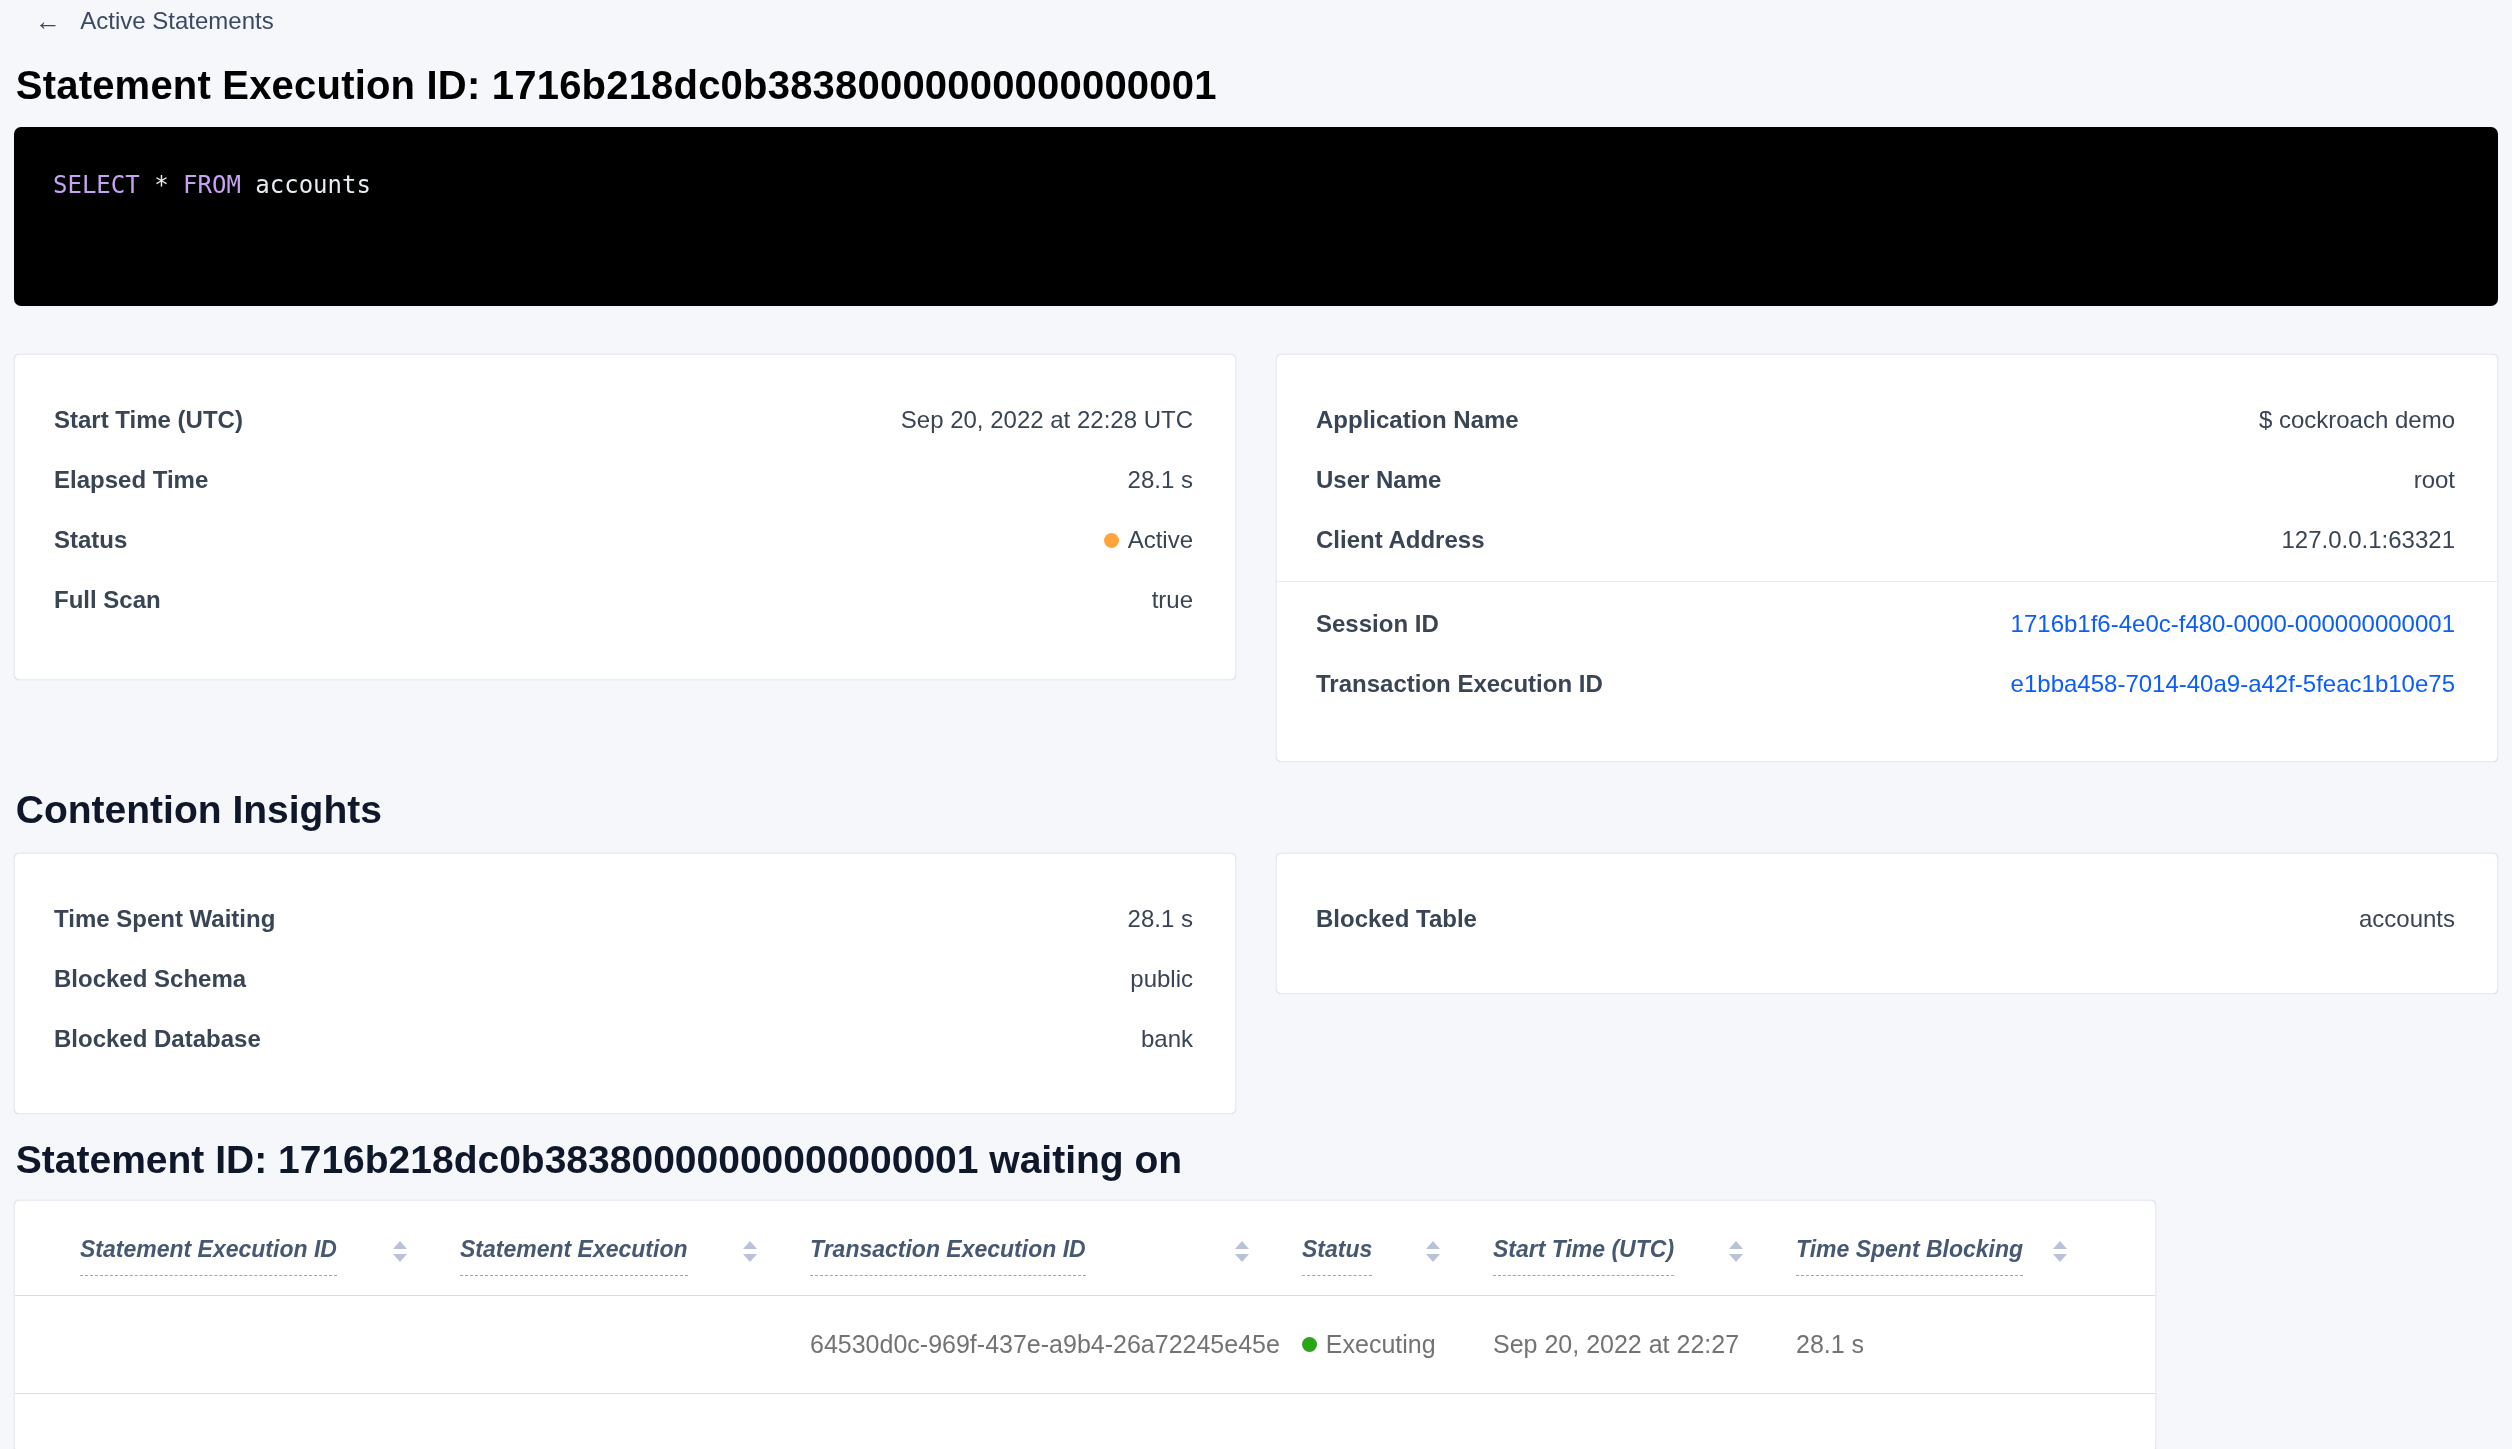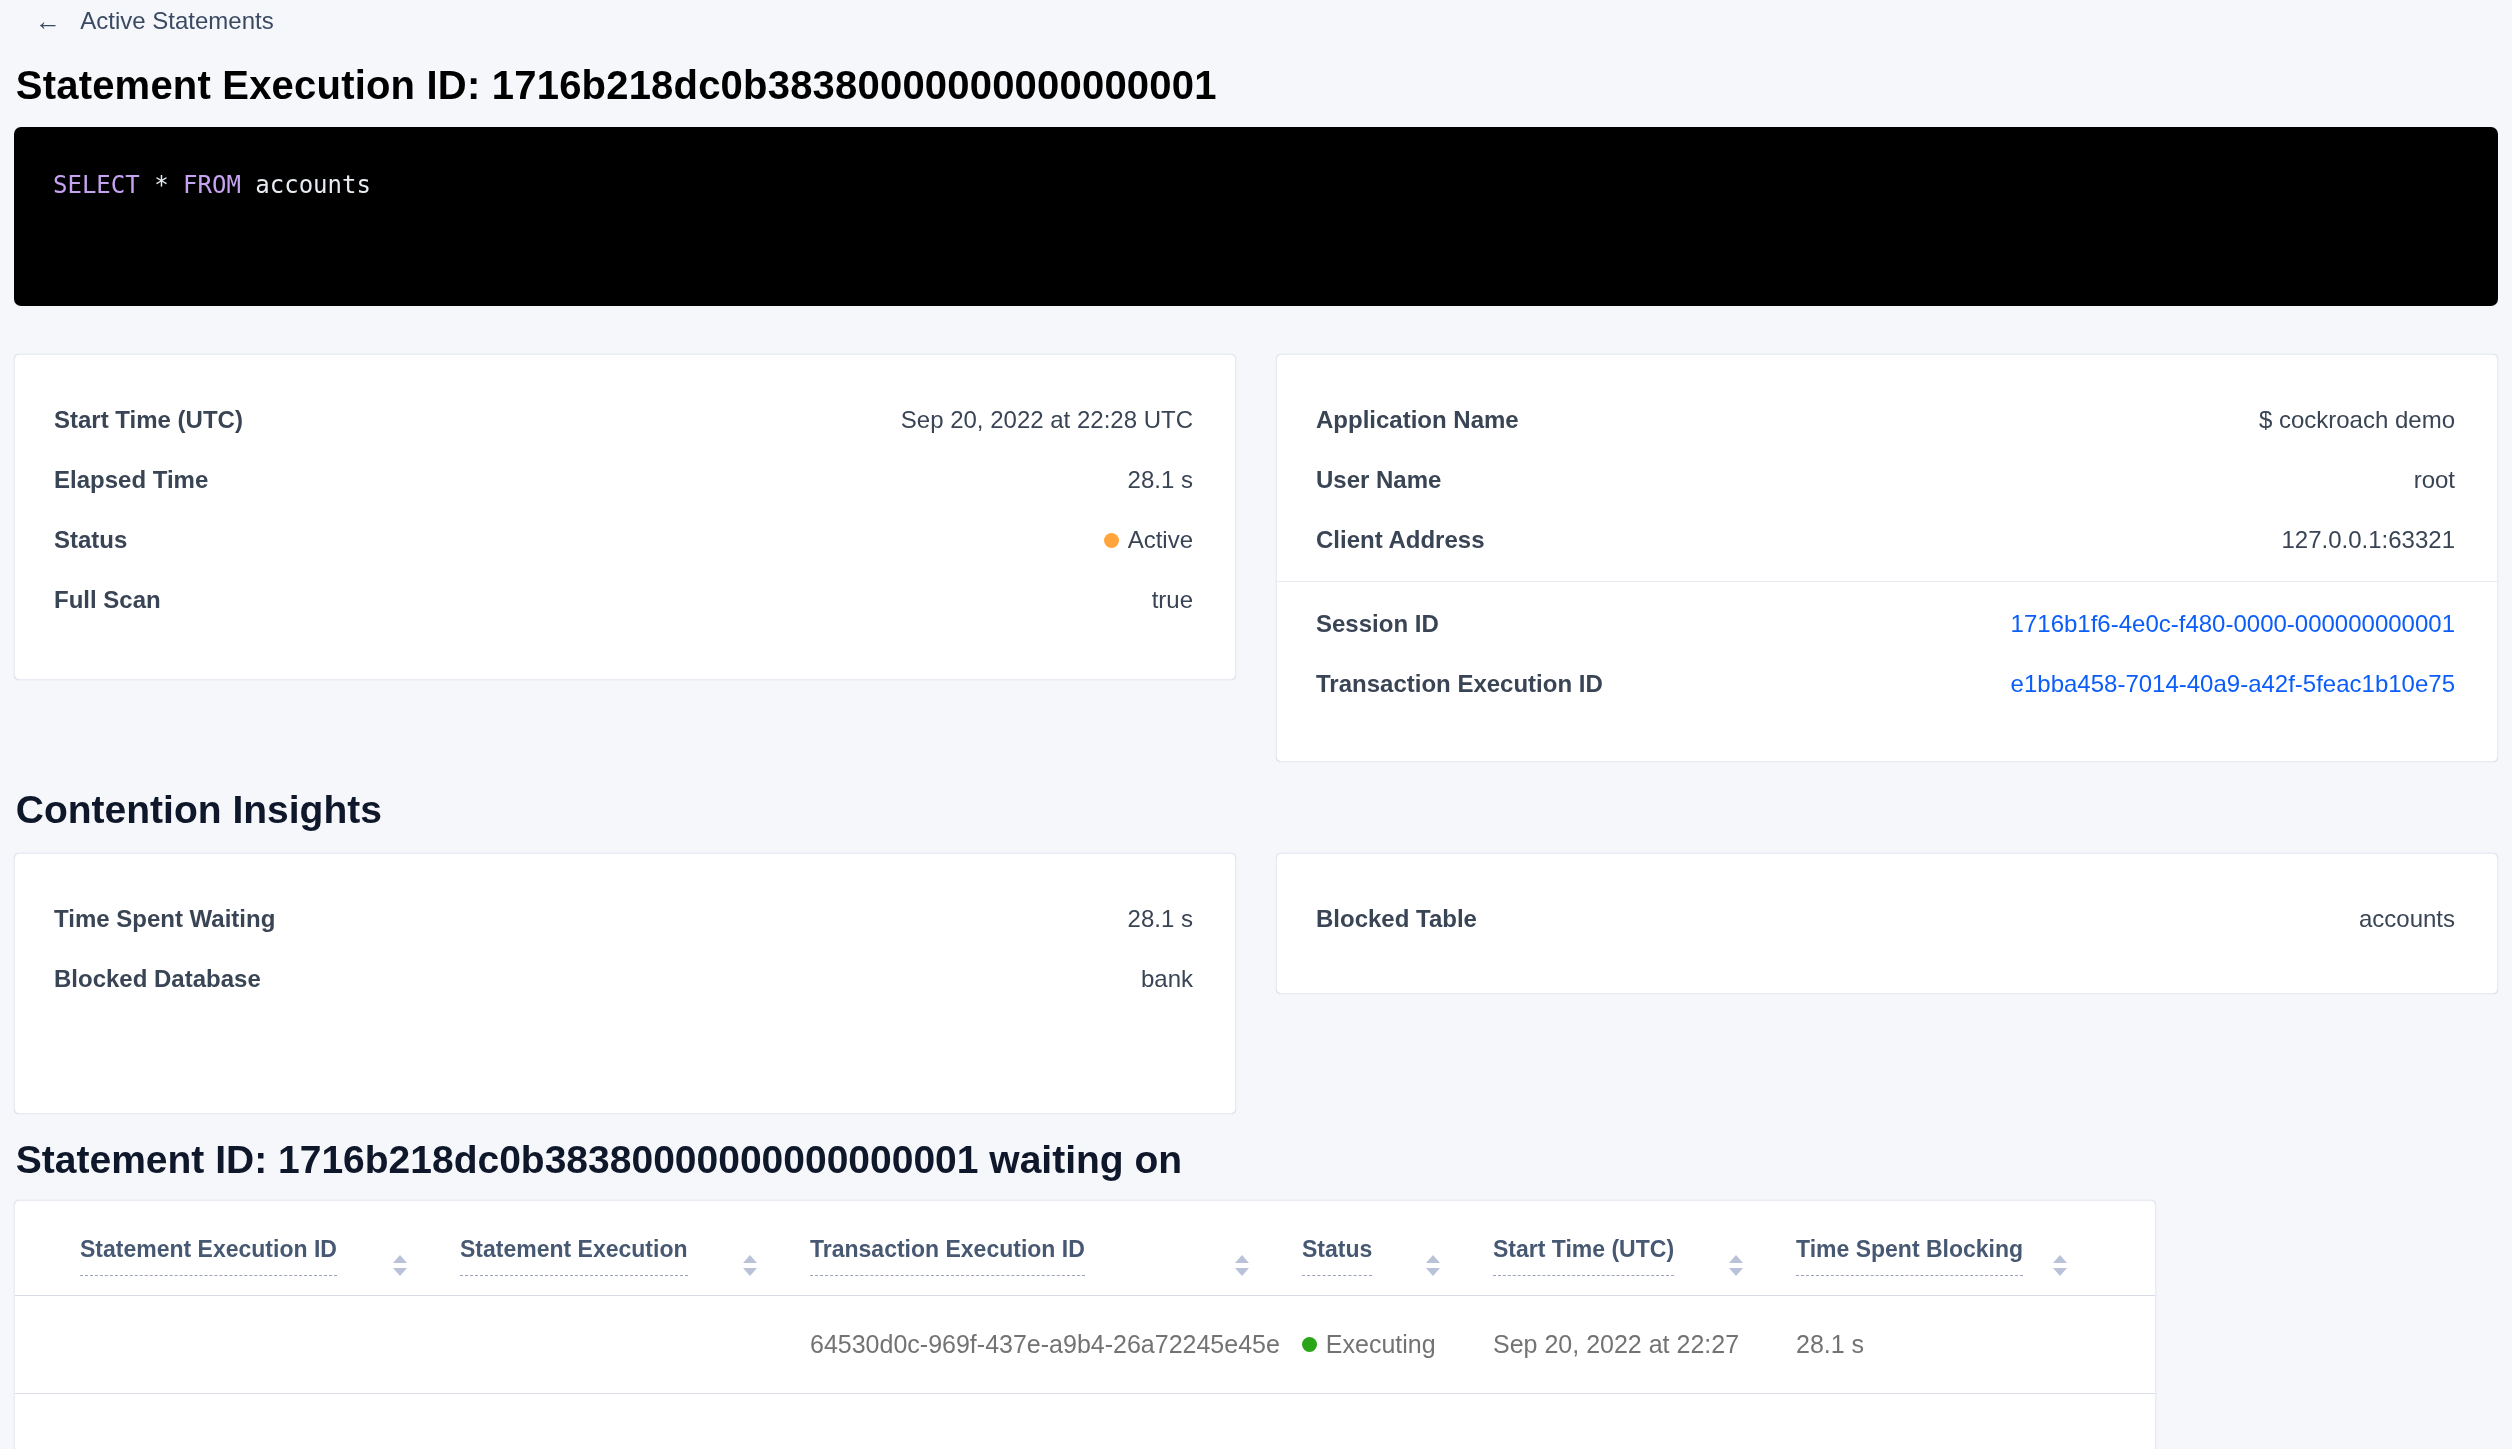--- a/index.html
+++ b/index.html
@@ -117,24 +117,25 @@
   .tbl-grid {
     display: grid;
     grid-template-columns: 380px 350px 492px 191px 303px 1fr;
     padding-left: 65px;
     padding-right: 35px;
     box-sizing: border-box;
   }
   .tbl-header { padding-top: 35px; }
   .th-cell {
     display: flex;
-    align-items: flex-end;
+    align-items: flex-start;
     justify-content: space-between;
     padding-right: 53px;
     box-sizing: border-box;
+    font-style: italic;
   }
   .th-label {
     font-size: 23px;
     font-weight: 700;
     color: #475872;
     padding-bottom: 12.3px;
     border-bottom: 1.8px dashed #9aa3ba;
     cursor: default;
   }
   .sort-icon {
@@ -232,20 +233,24 @@
   <h2 class="section-heading">Contention Insights</h2>
 
   <div class="cards-row contention-row">
 
     <section class="card h-contention-left">
       <div class="info-row">
         <span class="info-label">Time Spent Waiting</span>
         <span class="info-value">28.1 s</span>
       </div>
       <div class="info-row">
+        <span class="info-label">Blocked Schema</span>
+        <span class="info-value">public</span>
+      </div>
+      <div class="info-row">
         <span class="info-label">Blocked Database</span>
         <span class="info-value">bank</span>
       </div>
     </section>
 
     <section class="card h-contention-right">
       <div class="info-row">
         <span class="info-label">Blocked Table</span>
         <span class="info-value">accounts</span>
       </div>

